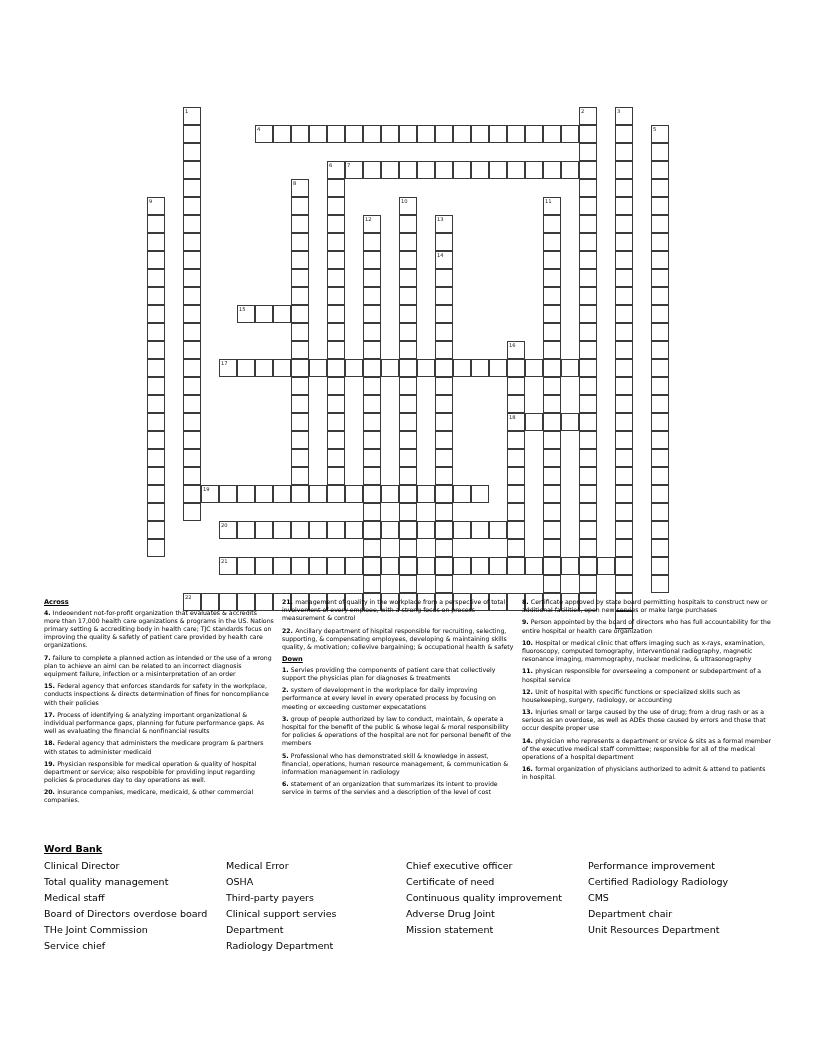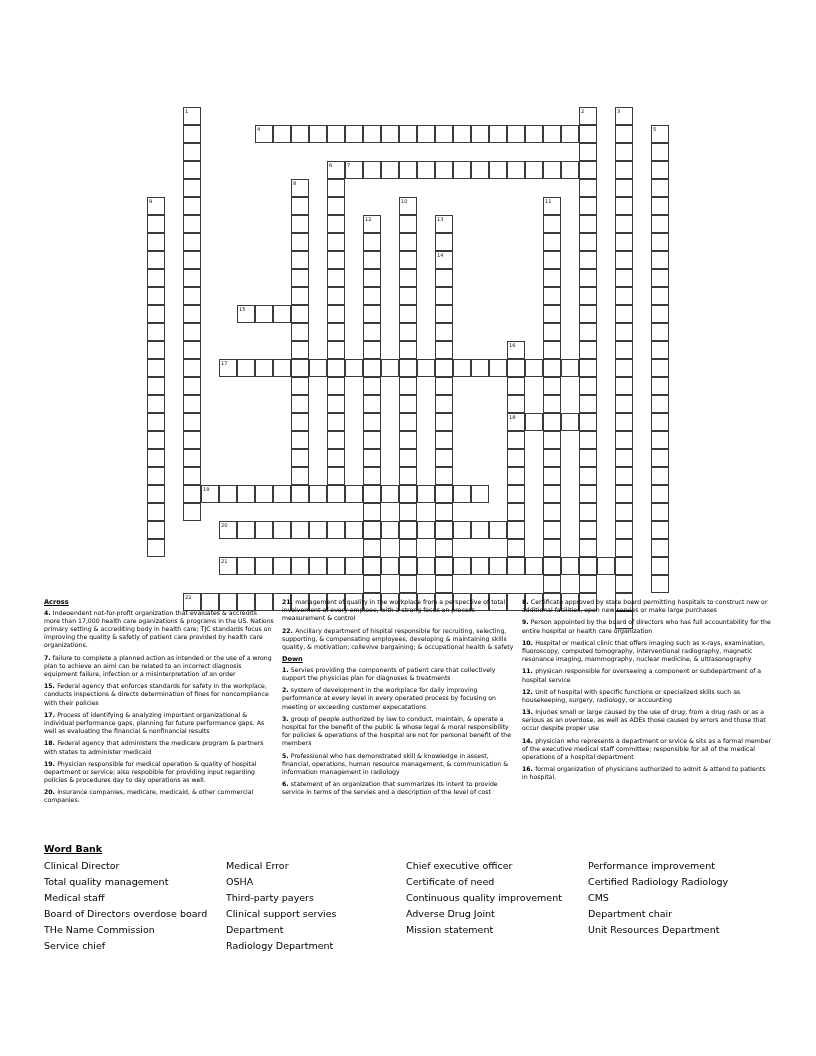--- a/index.html
+++ b/index.html
@@ -556,21 +556,21 @@
       <div class="wb-item">Certificate of need</div>
       <div class="wb-item">Certified Radiology Radiology</div>
       <div class="wb-item">Medical staff</div>
       <div class="wb-item">Third-party payers</div>
       <div class="wb-item">Continuous quality improvement</div>
       <div class="wb-item">CMS</div>
       <div class="wb-item">Board of Directors overdose board</div>
       <div class="wb-item">Clinical support servies</div>
       <div class="wb-item">Adverse Drug Joint</div>
       <div class="wb-item">Department chair</div>
-      <div class="wb-item">THe Name Commission</div>
+      <div class="wb-item">THe Joint Commission</div>
       <div class="wb-item">Department</div>
       <div class="wb-item">Mission statement</div>
       <div class="wb-item">Unit Resources Department</div>
       <div class="wb-item">Service chief</div>
       <div class="wb-item">Radiology Department</div>
       <div class="wb-item"></div>
       <div class="wb-item"></div>
     </div>
 
 </div>

